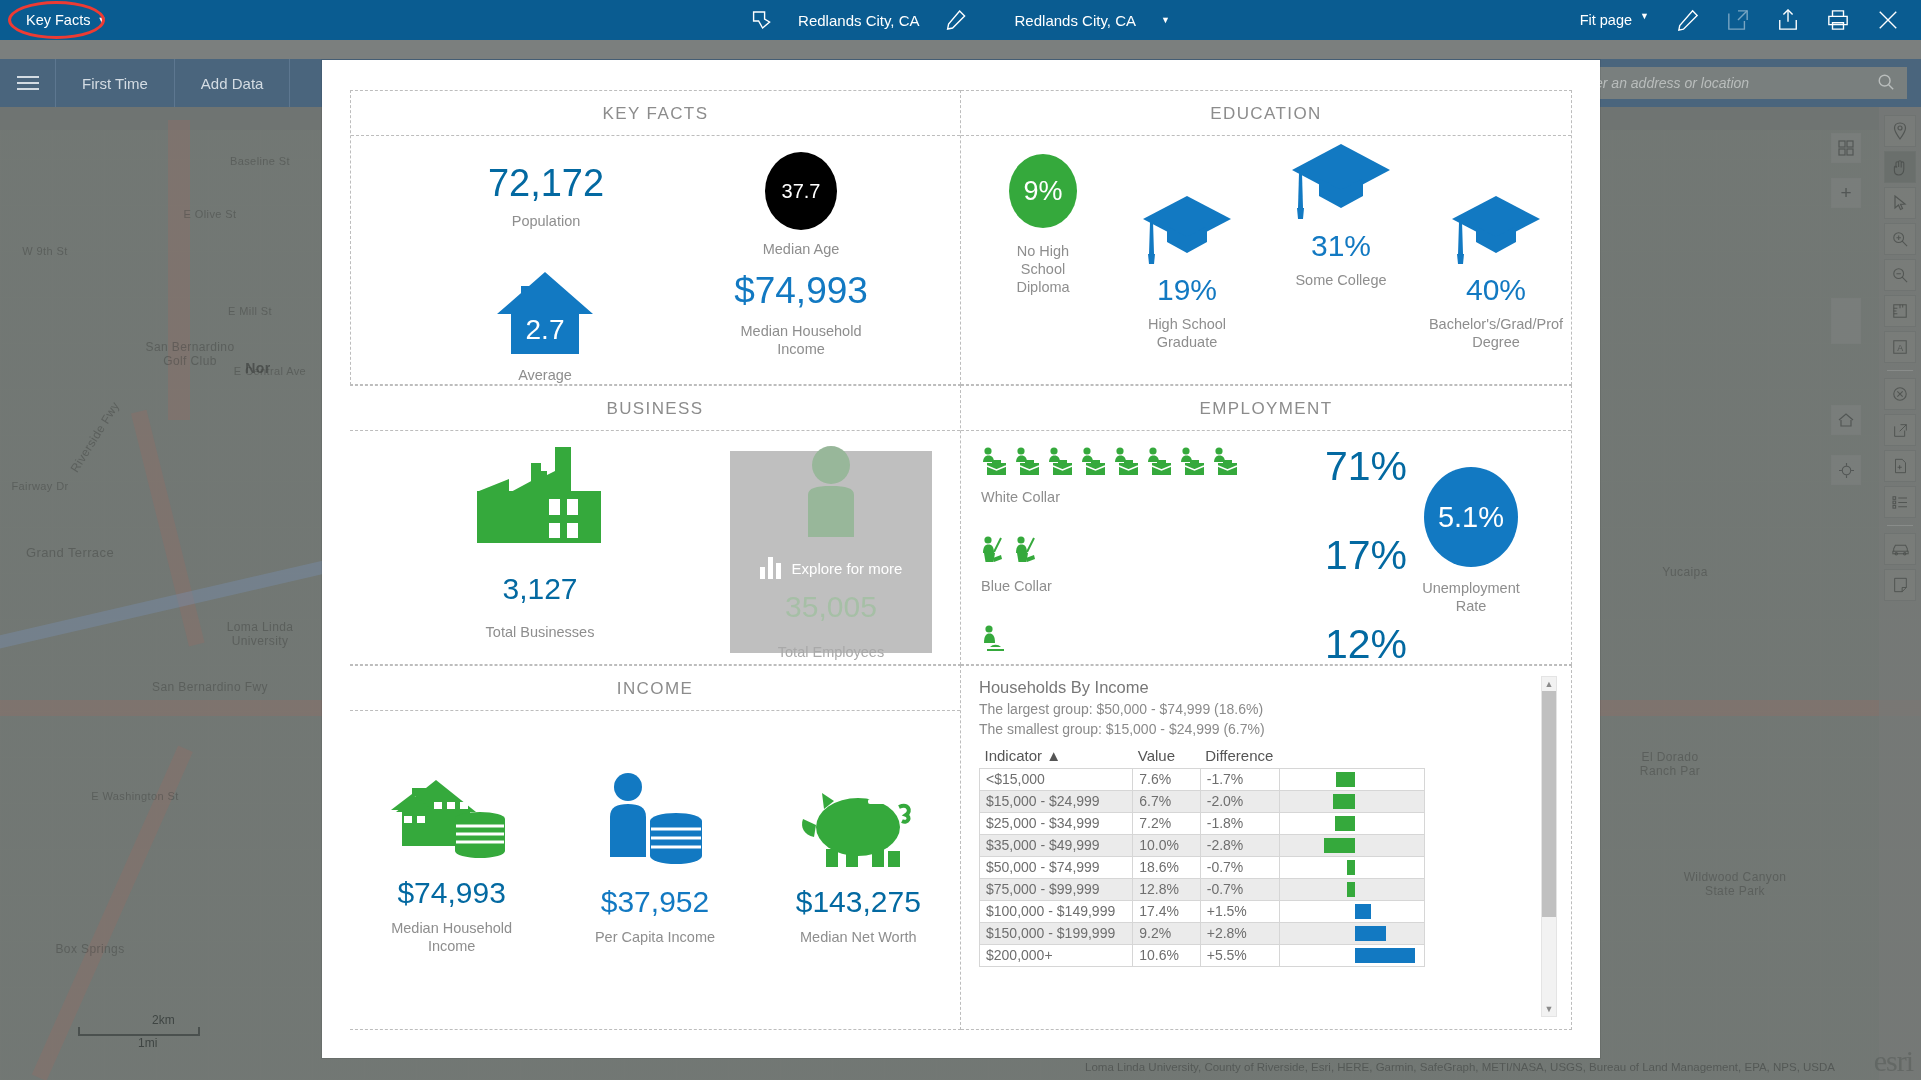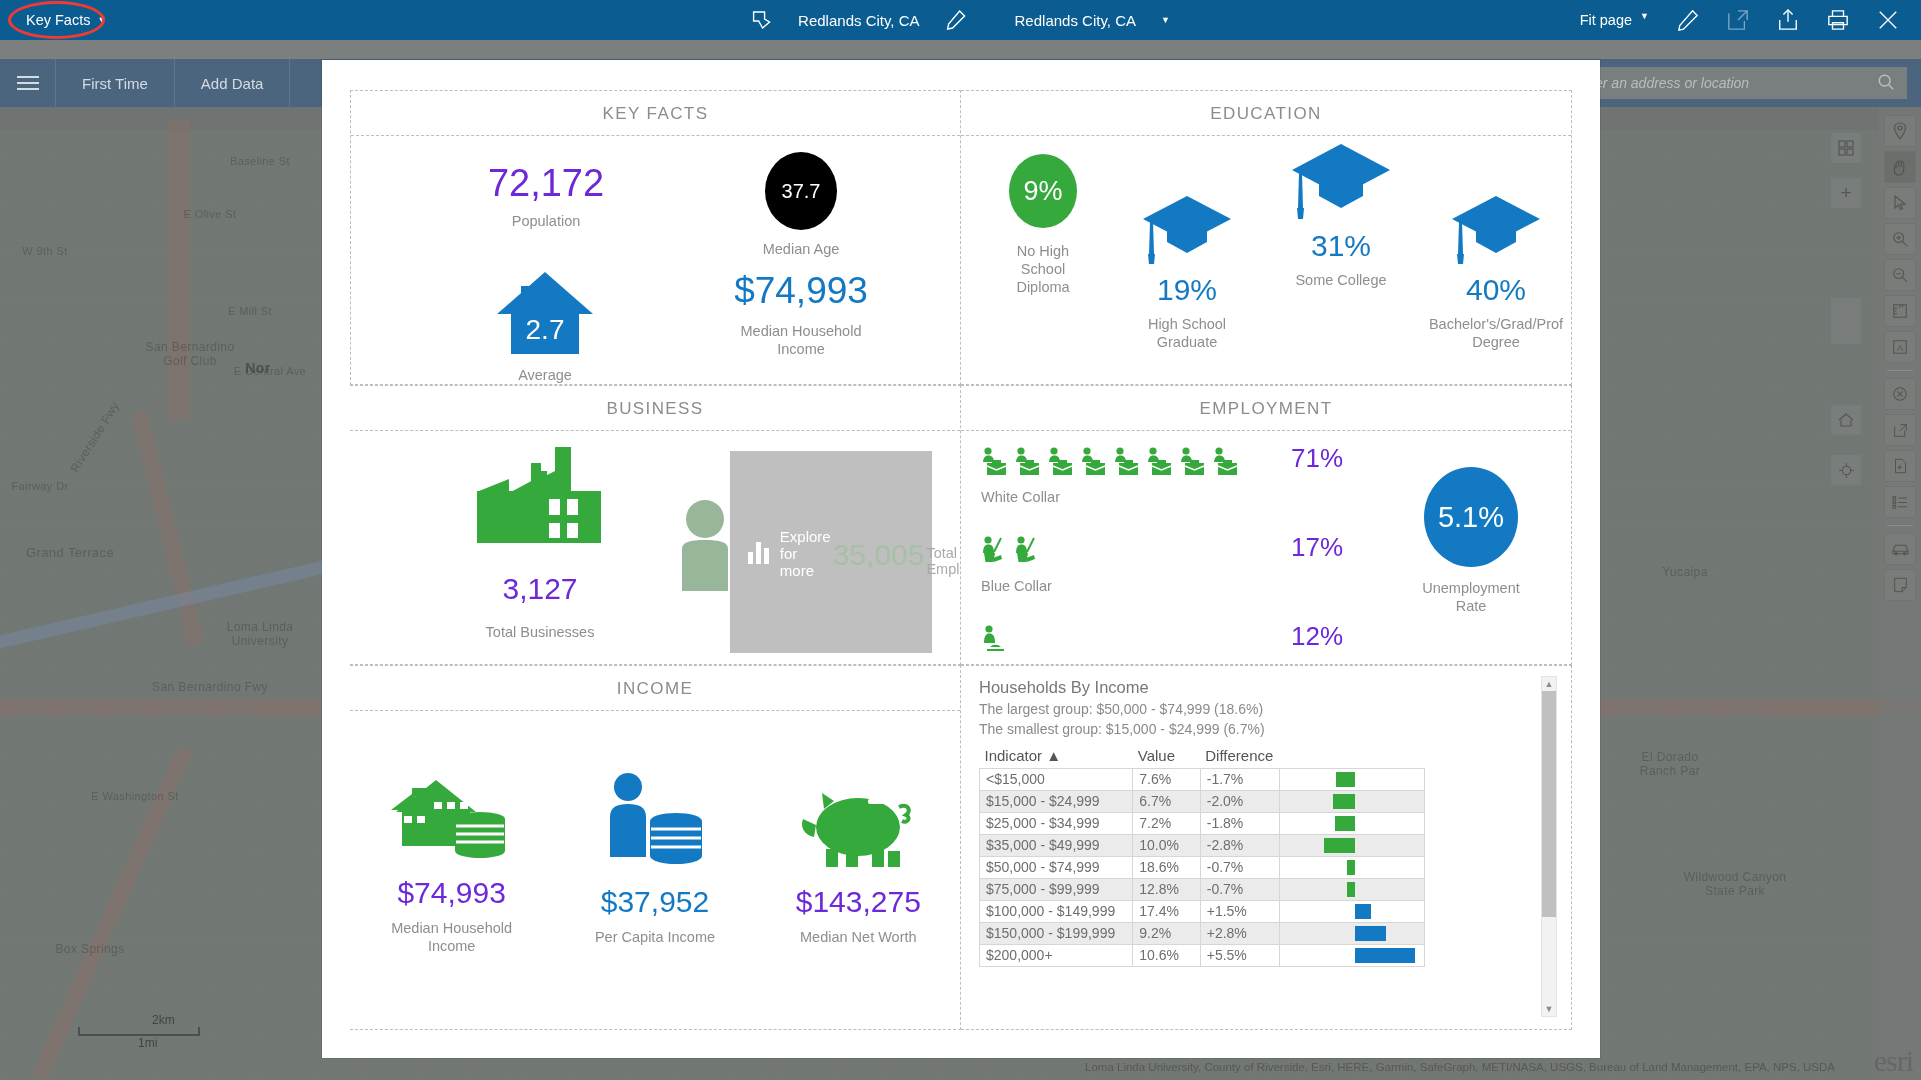--- a/index.html
+++ b/index.html
@@ -143,21 +143,21 @@
     grid-template-rows: 295px 280px 1fr;
   }
   .panel { border: 1px dashed #bdbdbd; position: relative; overflow: hidden; }
   .panel + .panel { border-left: none; }
   .panel-title {
     text-align: center; color: #8c8c8c; font-size: 17px;
     letter-spacing: 1.4px; padding: 13px 0 11px;
     border-bottom: 1px dashed #bdbdbd;
   }
 
-  .grn { color: #6d28d9; }
+  .grn { color: #0369a1; }
   .blu { color: #1279c2; }
 
   .big-num { font-size: 34px; font-weight: 300; line-height: 1.05; }
   .cap { font-size: 14.5px; color: #8e8e8e; line-height: 1.25; text-align: center; }
 
   .circle {
     border-radius: 50%; display: flex; align-items: center; justify-content: center;
     color: #fff; font-weight: 300;
   }
 
@@ -176,33 +176,33 @@
 
   
   .ed-body { position: relative; height: calc(100% - 46px); }
   .ed-item { position: absolute; text-align: center; }
 
   
   .bz-body { position: relative; height: calc(100% - 46px); display: flex; }
   .bz-left { flex: 1; display: flex; flex-direction: column; align-items: center; justify-content: center; gap: 4px; padding-bottom: 8px;}
   .bz-right {
     width: 202px; margin: 20px 28px 10px 0; background: #bfbfbf;
-    display: flex; flex-direction: row; align-items: center; justify-content: center; gap: 2px;
+    display: flex; flex-direction: column; align-items: center; justify-content: center; gap: 2px;
     position: relative;
   }
   .explore {
     display: flex; align-items: center; gap: 10px; color: #fff; font-size: 15px;
     margin-top: 2px;
   }
 
   
   .em-body { position: relative; height: calc(100% - 46px); }
   .em-row { position: absolute; left: 20px; }
   .em-icons { display: flex; gap: 7px; }
-  .em-pct { position: absolute; font-size: 26px; font-weight: 300; }
+  .em-pct { position: absolute; font-size: 41px; font-weight: 300; margin-left: 34px; }
   .em-label { font-size: 14.5px; color: #8e8e8e; margin-top: 8px; }
 
   
   .in-body { height: calc(100% - 46px); display: flex; align-items: center; justify-content: space-around; padding-bottom: 26px;}
   .in-item { text-align: center; width: 200px; }
   .in-icon { height: 104px; display: flex; align-items: flex-end; justify-content: center; margin-bottom: 14px; }
   .in-val { font-size: 30px; font-weight: 300; margin-bottom: 9px; }
 
   
   .hh { position: relative; height: 100%; padding: 12px 10px 8px 18px; }

